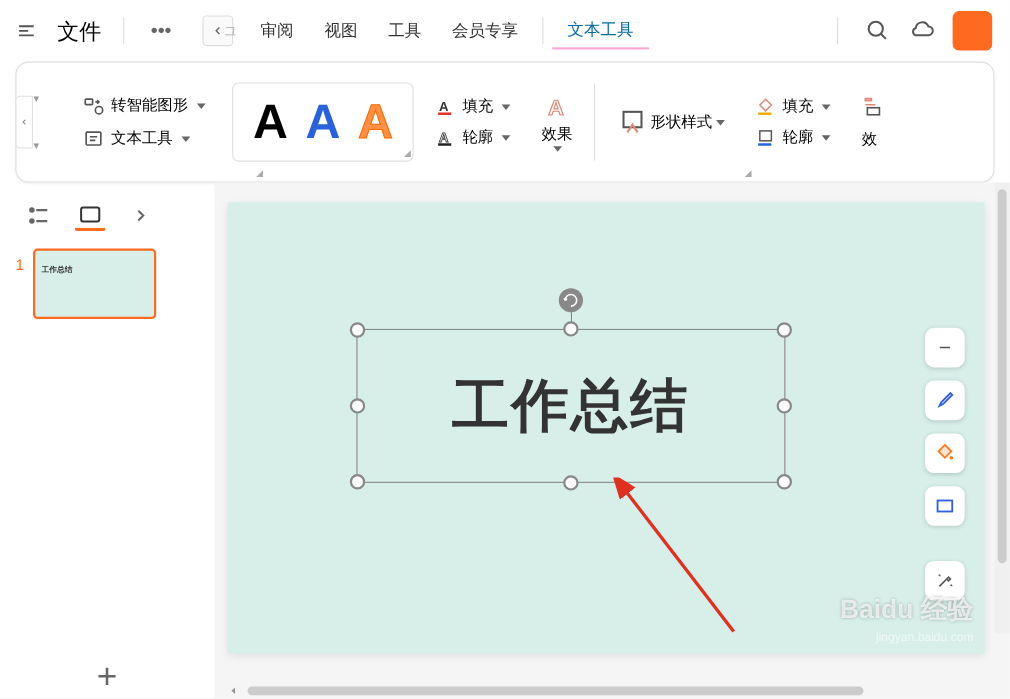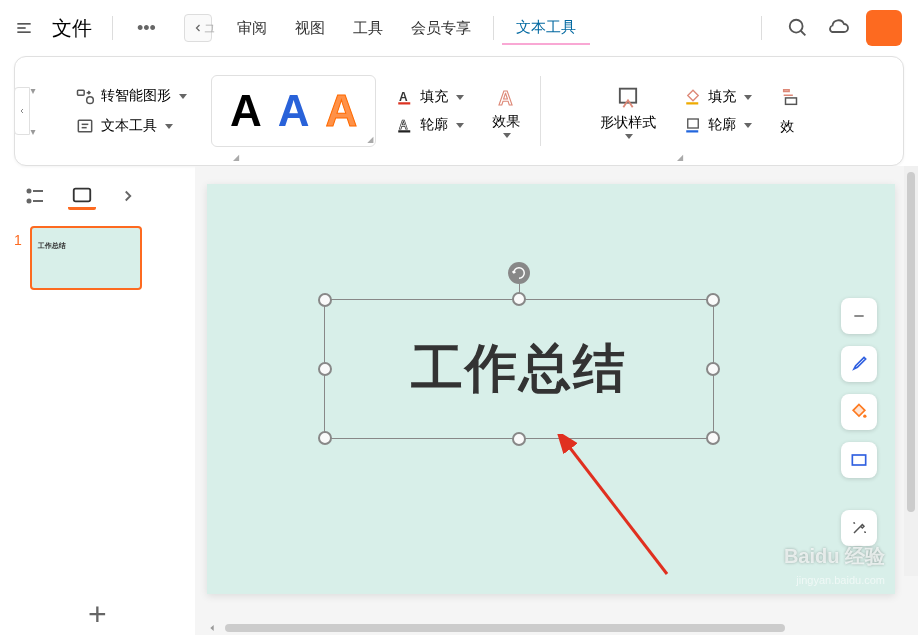--- a/index.html
+++ b/index.html
@@ -81,21 +81,21 @@
     .float-tools { position: absolute; right: 18px; top: 114px; display: flex; flex-direction: column; gap: 12px; }
     .float-btn { width: 36px; height: 36px; background: #fff; border-radius: 8px; box-shadow: 0 1px 4px rgba(0,0,0,0.15); display: flex; align-items: center; justify-content: center; cursor: pointer; }
     
     .arrow-annotation { position: absolute; left: 340px; top: 250px; pointer-events: none; }
     
     .scrollbar-v { position: absolute; right: 0; top: 0; width: 14px; height: 410px; background: #f0f0f0; }
     .scrollbar-v-thumb { width: 8px; height: 340px; background: #ccc; border-radius: 4px; margin: 6px 3px; }
     .scrollbar-h { position: absolute; left: 12px; bottom: 0; right: 14px; height: 14px; background: #f5f5f5; display: flex; align-items: center; }
     .scrollbar-h-thumb { height: 8px; width: 560px; background: #ccc; border-radius: 4px; margin-left: 8px; }
     
-    .watermark { position: absolute; right: 10px; bottom: 24px; color: rgba(255,255,255,0.7); font-size: 20px; font-weight: bold; text-shadow: 0 0 3px rgba(0,0,0,0.3); }
+    .watermark { position: absolute; right: 10px; bottom: 24px; color: rgba(255,255,255,0.7); font-size: 24px; font-weight: bold; text-shadow: 0 0 3px rgba(0,0,0,0.3); }
     .watermark-sub { position: absolute; right: 10px; bottom: 8px; color: rgba(255,255,255,0.6); font-size: 11px; }
     
     .icon-svg { width: 20px; height: 20px; }
   </style>
 </head>
 <body>
 
 <div class="top-bar">
   <div class="hamburger-icon">
     <svg class="icon-svg" viewBox="0 0 24 24" fill="none" stroke="#555" stroke-width="2">
@@ -202,21 +202,21 @@
       <svg width="26" height="26" viewBox="0 0 24 24">
           <text x="5" y="18" font-size="18" font-weight="bold" fill="none" stroke="#d87" stroke-width="1">A</text>
         </svg>
       <span>效果</span>
     </div>
   </div>
 
   <div class="ribbon-sep"></div>
 
   <div class="ribbon-col">
-    <div class="ribbon-btn dd" style="flex-direction:column;gap:2px;margin-left:39px;">
+    <div class="ribbon-btn dd" style="gap:2px;">
       <svg width="28" height="28" viewBox="0 0 24 24" fill="none" stroke="#555" stroke-width="1.6">
           <rect x="5" y="4" width="14" height="12"></rect>
           <path d="M8 20 L12 14 L16 20" stroke="#d87"></path>
         </svg>
       <span>形状样式</span>
     </div>
   </div>
 
   <div class="ribbon-col">
     <div class="ribbon-btn dd">

